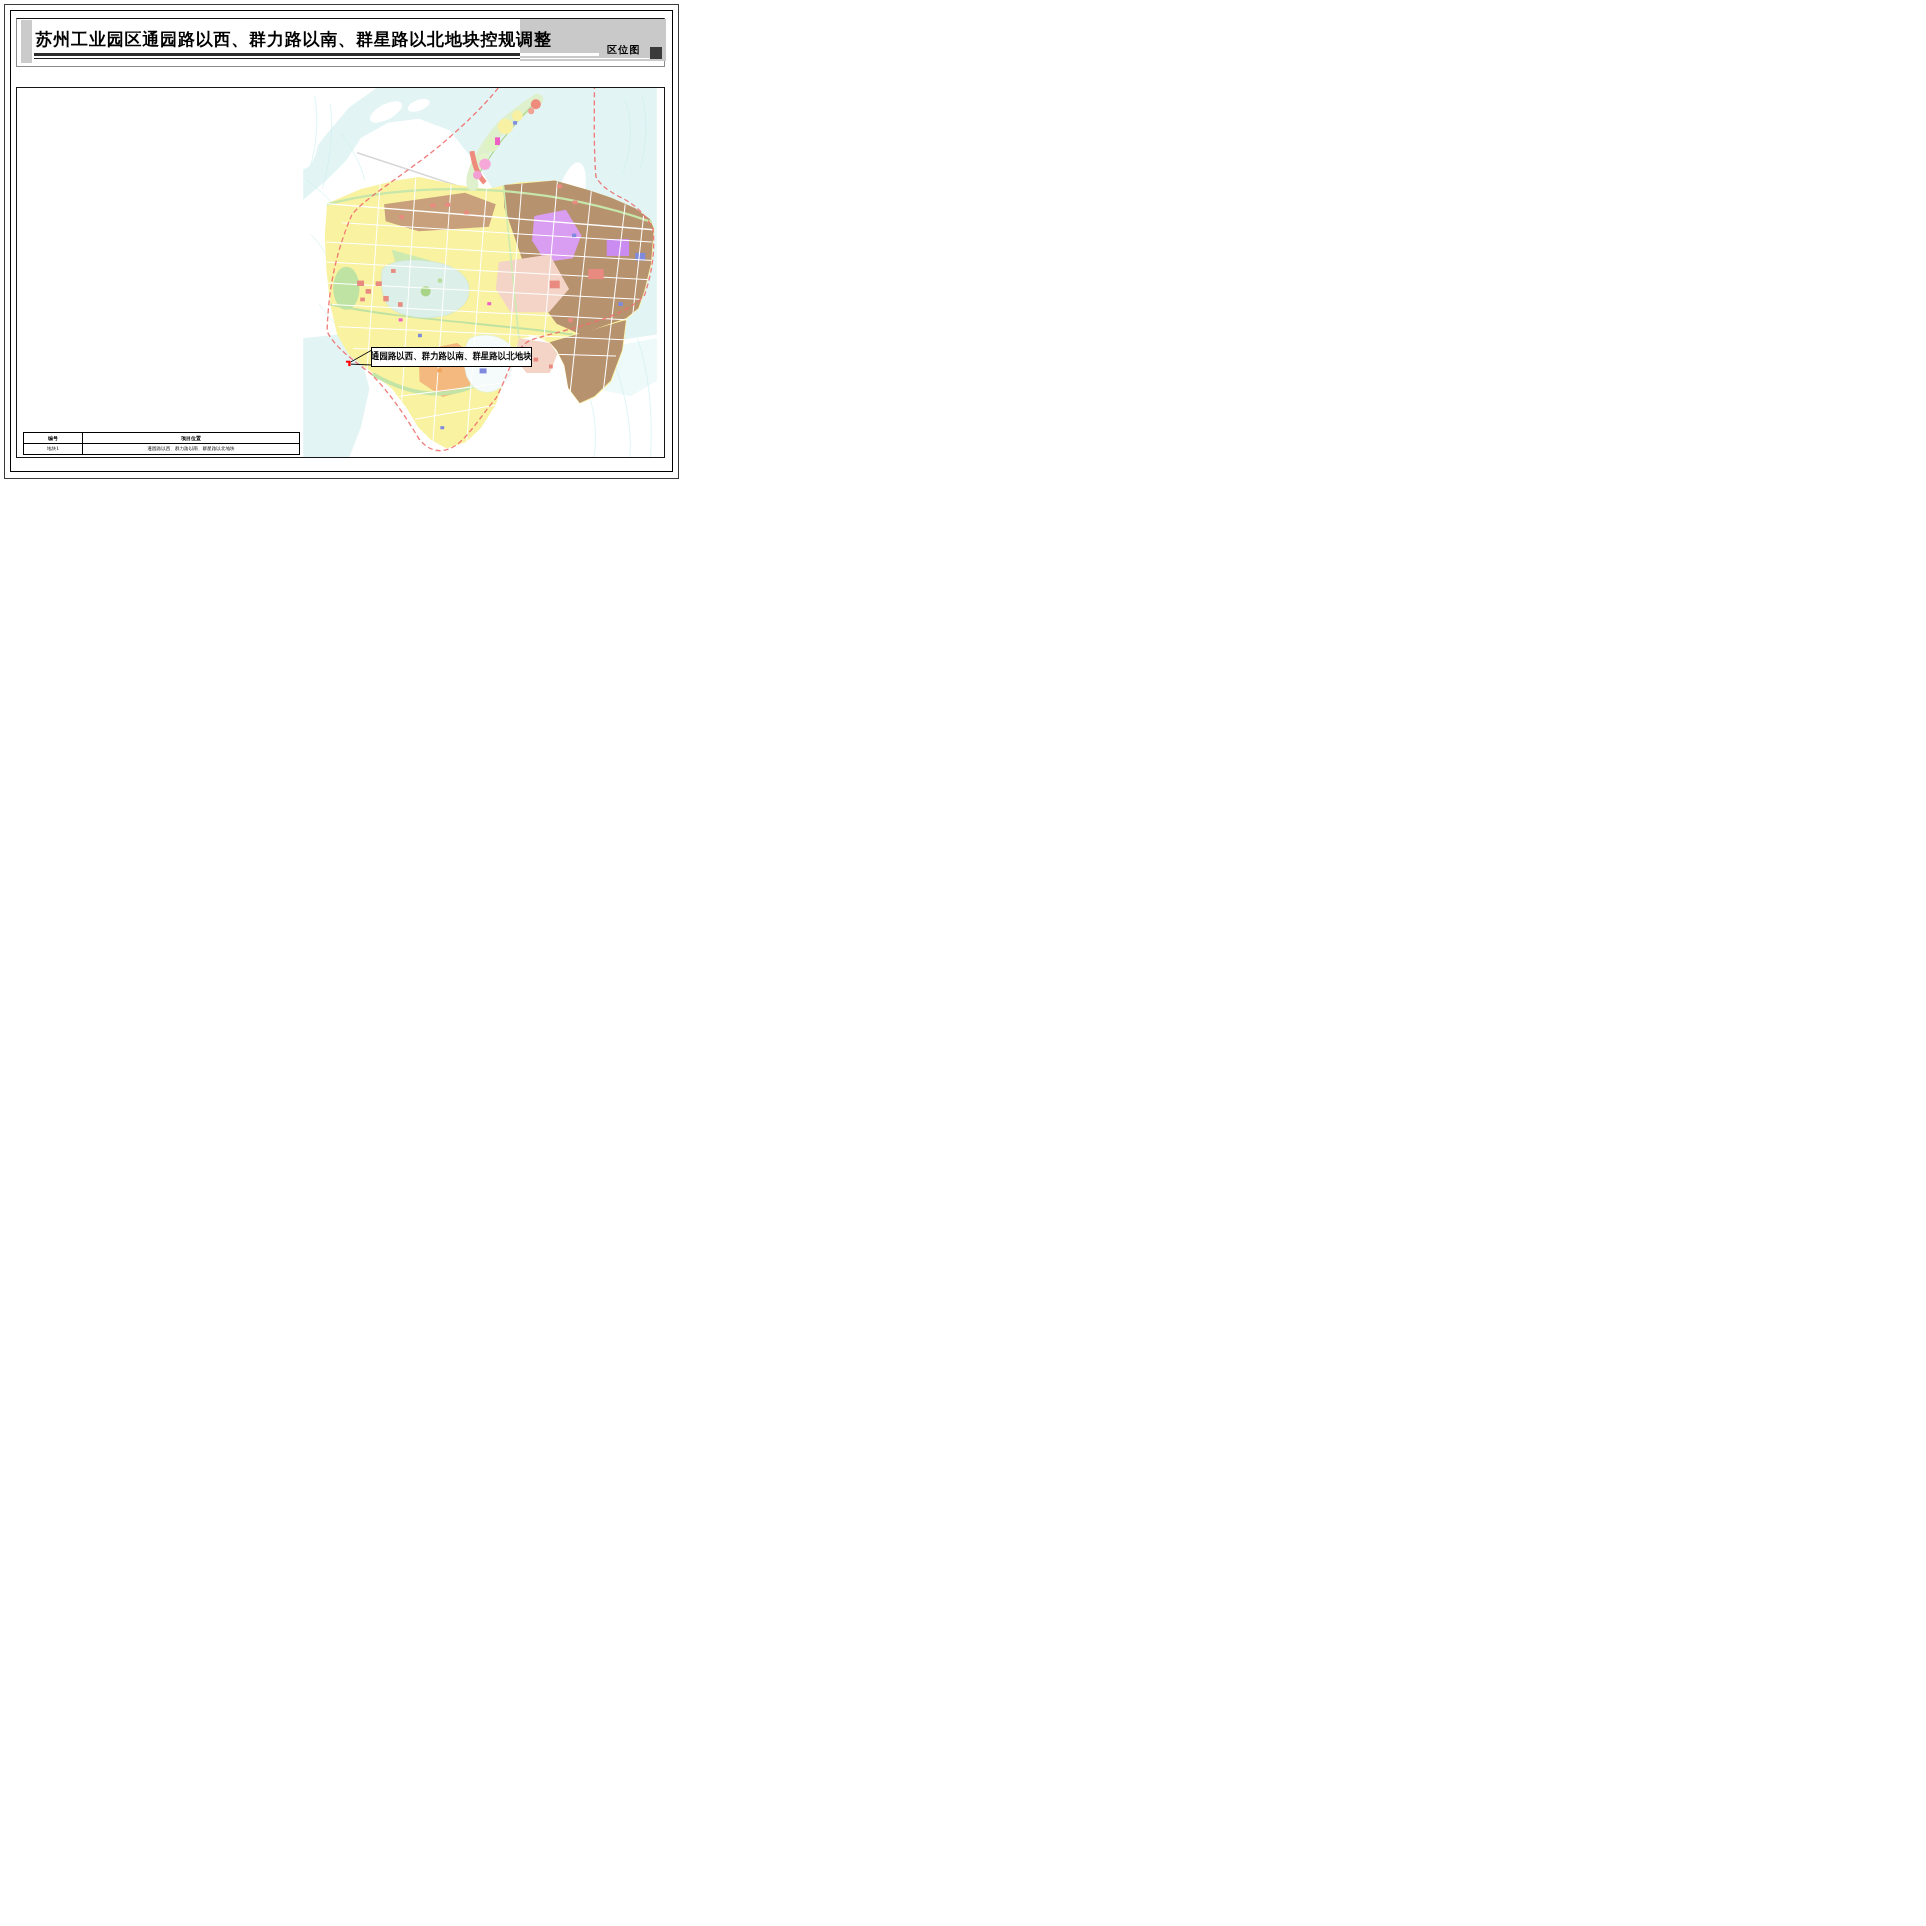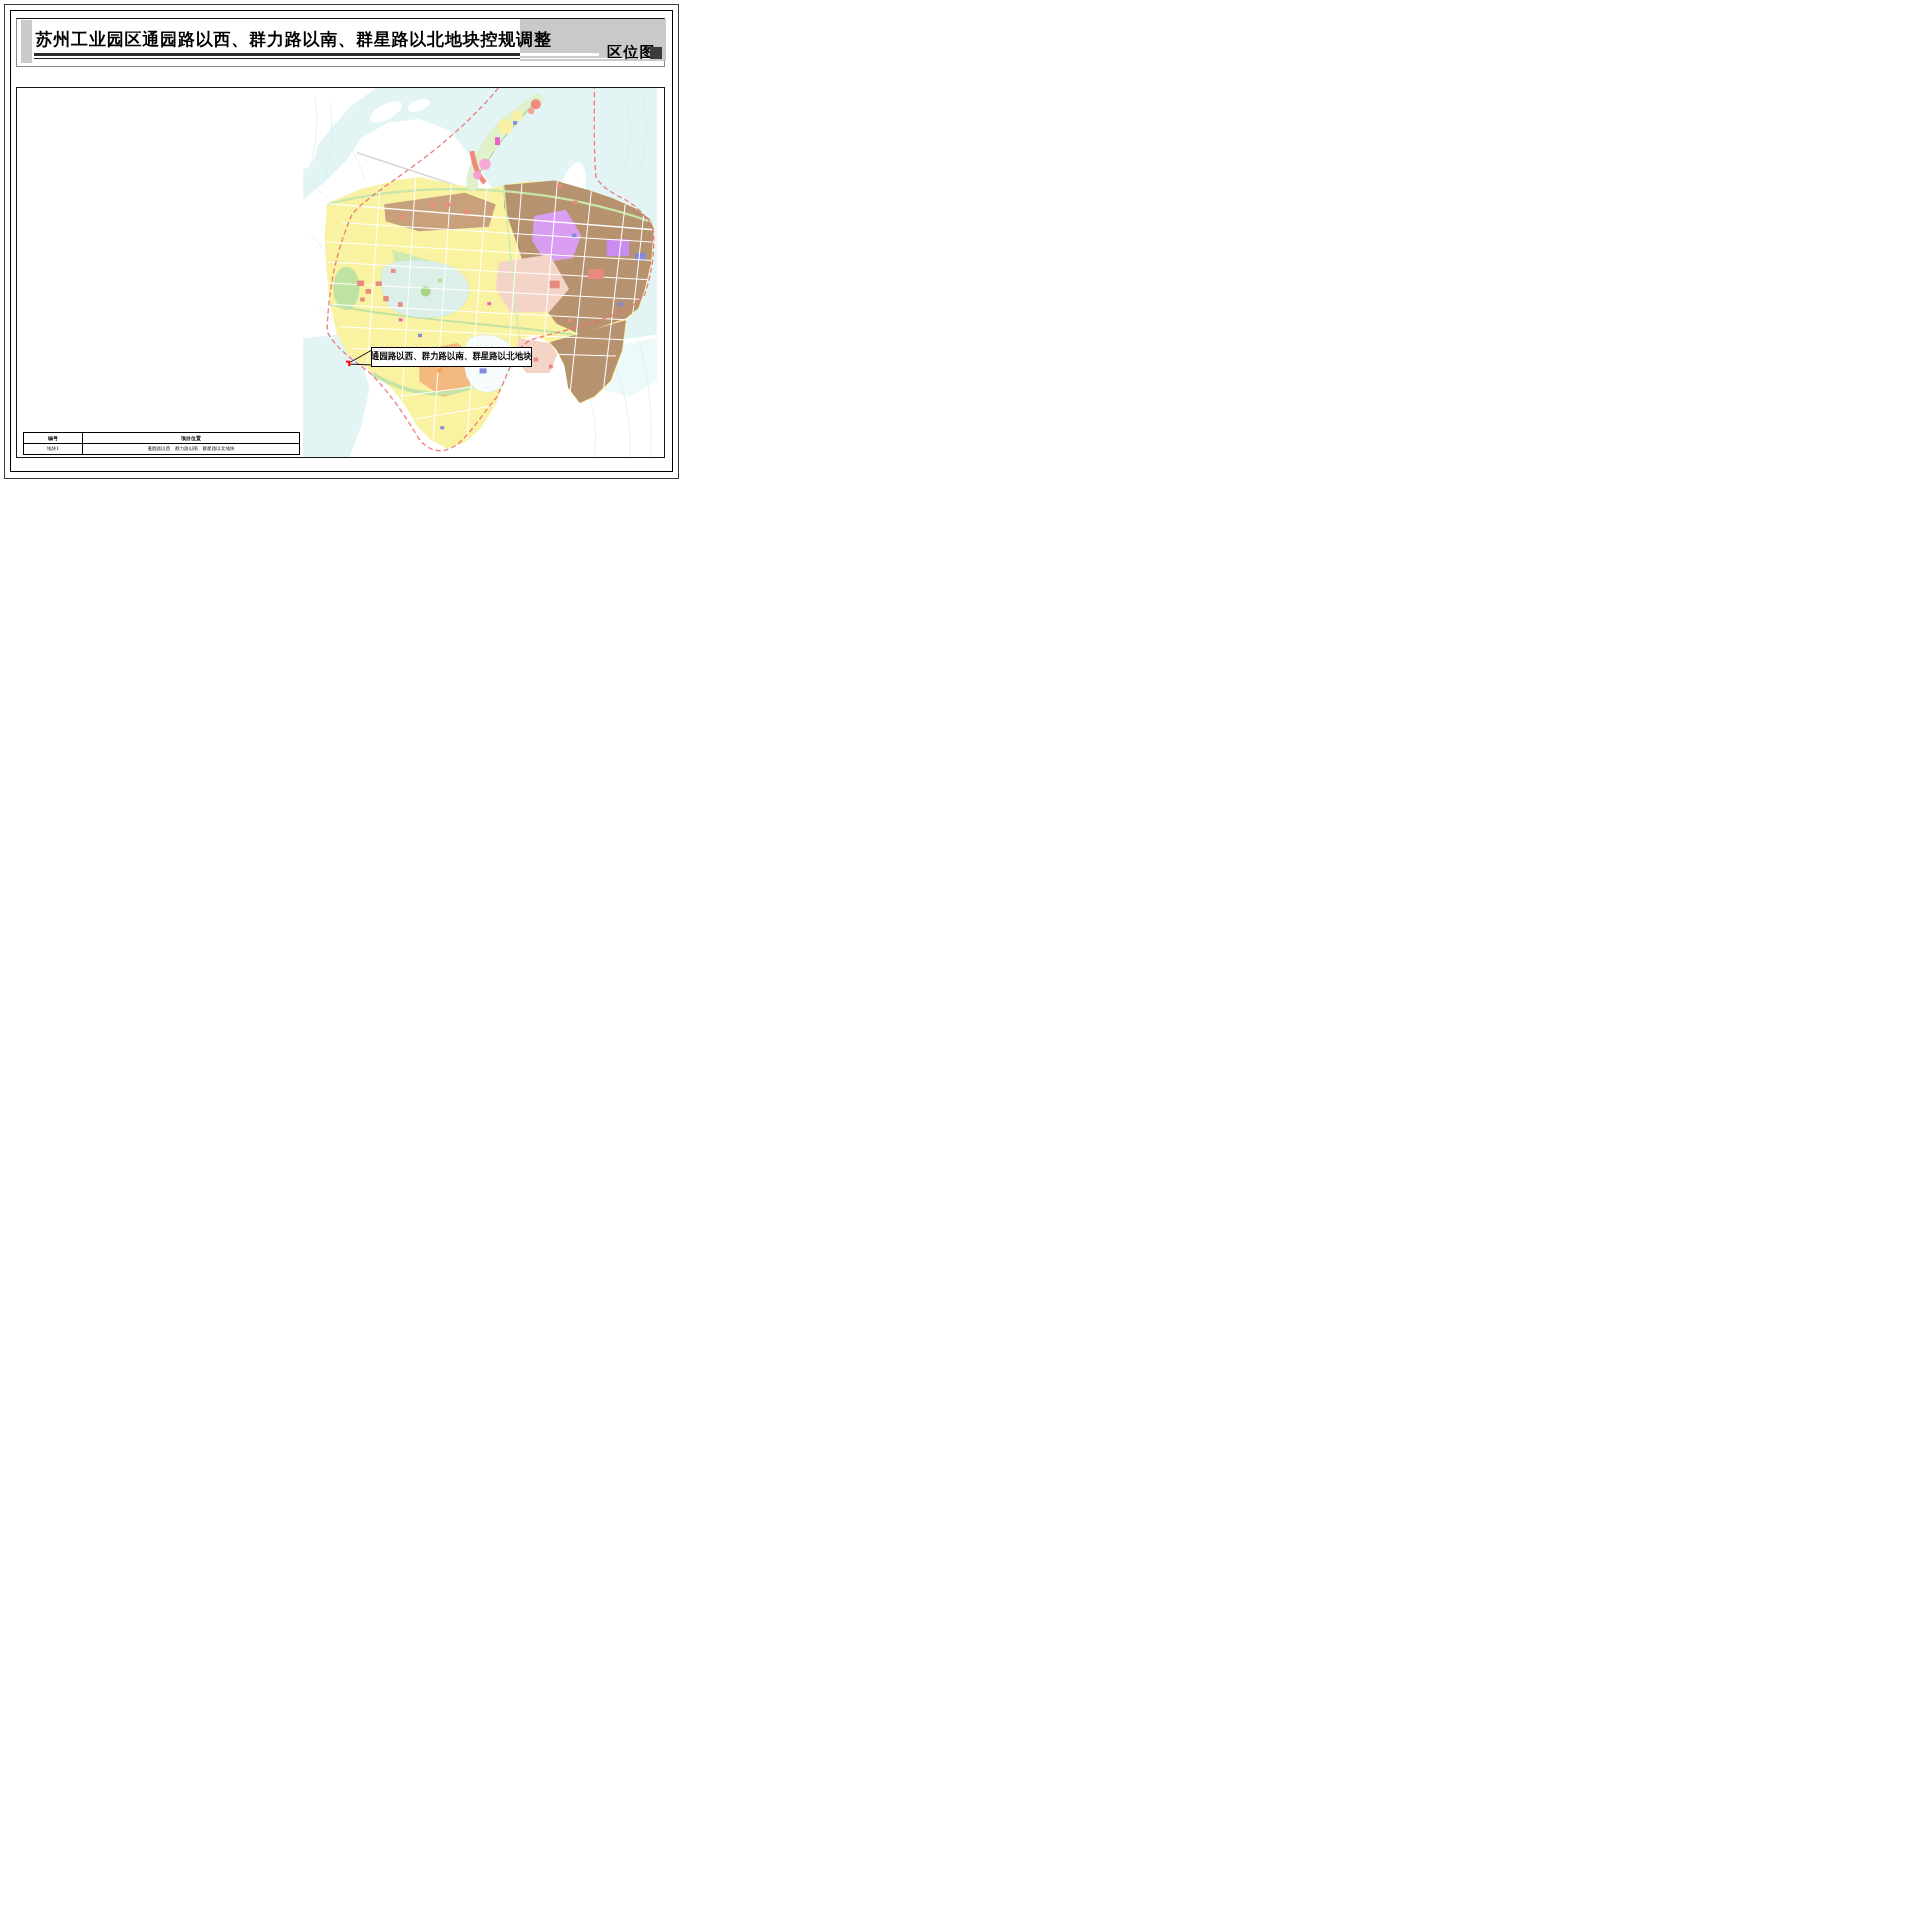--- a/index.html
+++ b/index.html
@@ -10,21 +10,21 @@
   .header-box{position:absolute;left:16px;top:17.7px;width:649px;height:49px;background:#fff;
     border:0.4px solid #8a8a8a;border-top:1.2px solid #141414;box-sizing:border-box;}
   .accent-bar{position:absolute;left:3.9px;top:1.5px;width:10.8px;height:43px;background:#cbcbcb;}
   .gray-panel{position:absolute;left:503px;top:0.4px;width:146px;height:42px;background:#c9c9c9;}
   .page-title{position:absolute;left:18.5px;top:11.6px;font-size:17px;font-weight:bold;color:#000;
     letter-spacing:0.8px;white-space:nowrap;line-height:18.5px;z-index:3;}
   .dark-bar{position:absolute;left:17px;top:34px;width:486px;height:3.1px;background:#2d2d2d;z-index:2;}
   .thin-bar{position:absolute;left:17px;top:39px;width:486px;height:1.2px;background:#1c1c1c;z-index:2;}
   .white-bar1{position:absolute;left:503px;top:34px;width:79px;height:3.1px;background:#fff;z-index:2;}
   .white-bar2{position:absolute;left:503px;top:39px;width:130px;height:1.2px;background:#fff;z-index:2;}
-  .corner-label{position:absolute;left:590px;top:24px;font-size:15px;font-weight:bold;color:#000;
+  .corner-label{position:absolute;left:590px;top:24px;font-size:10px;font-weight:bold;color:#000;
     letter-spacing:1.2px;z-index:3;white-space:nowrap;}
   .corner-square{position:absolute;left:633px;top:28px;width:12.3px;height:12px;background:#3b3b3b;z-index:3;}
   .content-frame{position:absolute;left:16px;top:87px;width:649px;height:371px;background:#fff;
     border:0.8px solid #161616;box-sizing:border-box;}
   .map-svg{position:absolute;left:303px;top:88px;width:354px;height:369px;}
   .callout{position:absolute;left:371px;top:347px;width:161px;height:19.6px;background:#fff;
     border:1.2px solid #000;box-sizing:border-box;display:flex;align-items:center;justify-content:center;z-index:5;}
   .callout span{font-size:9.2px;font-weight:bold;color:#000;white-space:nowrap;transform:scaleX(0.92);}
   .proj-table{position:absolute;left:23px;top:432px;width:277px;height:23px;background:#fff;
     border:1px solid #000;box-sizing:border-box;display:grid;grid-template-columns:59px 1fr;

